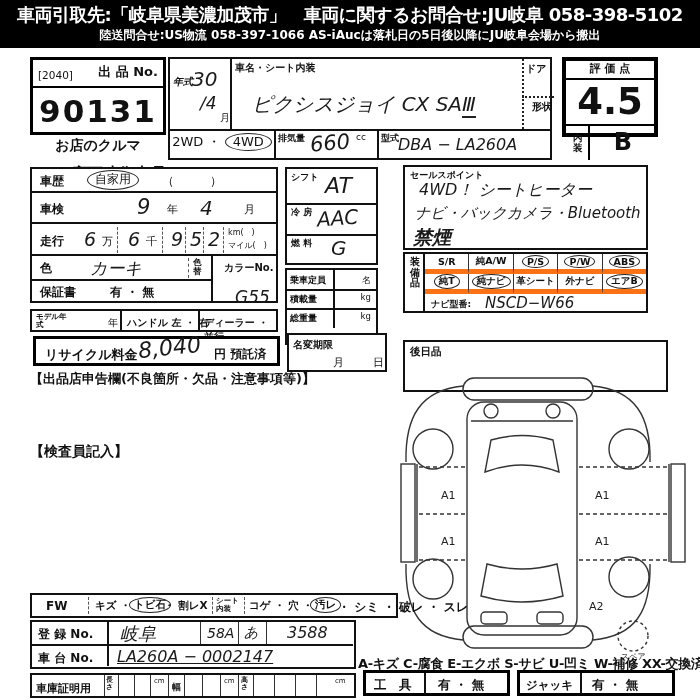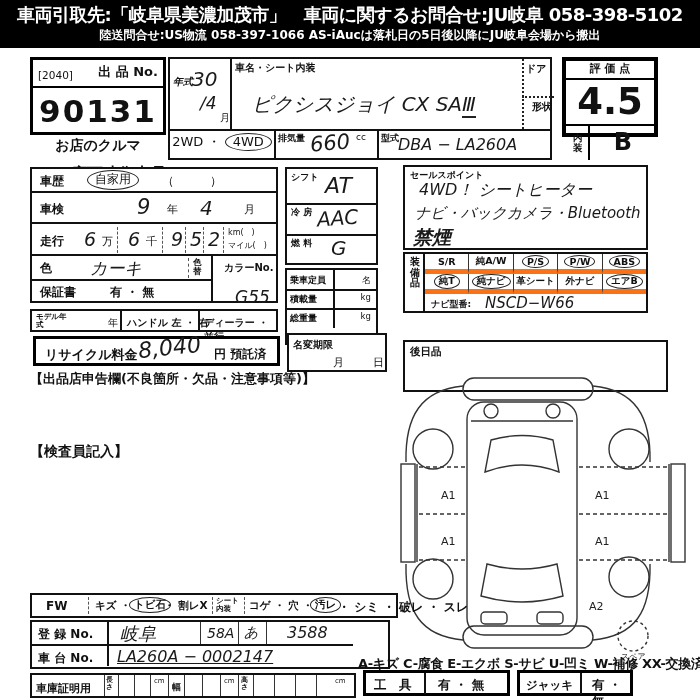--- a/index.html
+++ b/index.html
@@ -289,21 +289,21 @@
     <span class="abs b circ2" style="left:97px;top:2px;font-size:10.5px;">トビ石</span>
     <span class="abs b" style="left:132px;top:4px;font-size:10.5px;">・ 割レX</span>
     <div class="vld" style="left:180px;top:2px;height:17px;"></div>
     <span class="abs b stack" style="left:184px;top:2px;width:26px;font-size:7.5px;">シート内装</span>
     <div class="vld" style="left:212px;top:2px;height:17px;"></div>
     <span class="abs b" style="left:217px;top:4px;font-size:10.5px;">コゲ ・ 穴 ・</span>
     <span class="abs b circ2" style="left:278px;top:2px;font-size:10.5px;">汚レ</span>
     <span class="abs b" style="left:306px;top:4px;font-size:12px;white-space:nowrap;">・ シミ ・ 破レ ・ スレ</span>
   </div>
 
-  <div class="box" style="left:30px;top:620px;width:360px;height:49px;border-width:2.5px;">
+  <div class="box" style="left:30px;top:620px;width:326px;height:49px;border-width:2.5px;">
     <div class="hl" style="left:0;top:22px;width:321px;"></div>
     <div class="vl" style="left:75px;top:0;height:44px;"></div>
     <span class="abs b" style="left:6px;top:4px;font-size:12px;">登 録 No.</span>
     <span class="abs hw" style="left:88px;top:0px;font-size:18px;">岐阜</span>
     <div class="vl1" style="left:168px;top:0;height:22px;"></div>
     <span class="abs hw" style="left:175px;top:3px;font-size:14px;">58A</span>
     <div class="vl1" style="left:206px;top:0;height:22px;"></div>
     <span class="abs hw" style="left:212px;top:2px;font-size:14px;">あ</span>
     <div class="vl1" style="left:234px;top:0;height:22px;"></div>
     <span class="abs hw" style="left:255px;top:1px;font-size:16px;">3588</span>
@@ -334,19 +334,19 @@
     <span class="abs" style="left:303px;top:2px;font-size:7px;">cm</span>
   </div>
 
   <div class="abs b" style="left:358px;top:655px;font-size:13px;letter-spacing:-0.3px;white-space:nowrap;">A-キズ C-腐食 E-エクボ S-サビ U-凹ミ W-補修 XX-交換済</div>
 
   <div class="box3" style="left:363px;top:670px;width:147px;height:26px;">
     <span class="abs b" style="left:8px;top:4px;font-size:12.5px;">工　具</span>
     <div class="vl" style="left:58px;top:0;height:21px;"></div>
     <span class="abs b" style="left:72px;top:4px;font-size:12.5px;">有 ・ 無</span>
   </div>
-  <div class="box3" style="left:517px;top:670px;width:116px;height:26px;">
+  <div class="box3" style="left:517px;top:670px;width:158px;height:26px;">
     <span class="abs b" style="left:6px;top:5px;font-size:11.5px;">ジャッキ</span>
     <div class="vl" style="left:60px;top:0;height:21px;"></div>
     <span class="abs b" style="left:72px;top:4px;font-size:12.5px;">有 ・ 無</span>
   </div>
 
 </div>
 
 </body></html>

